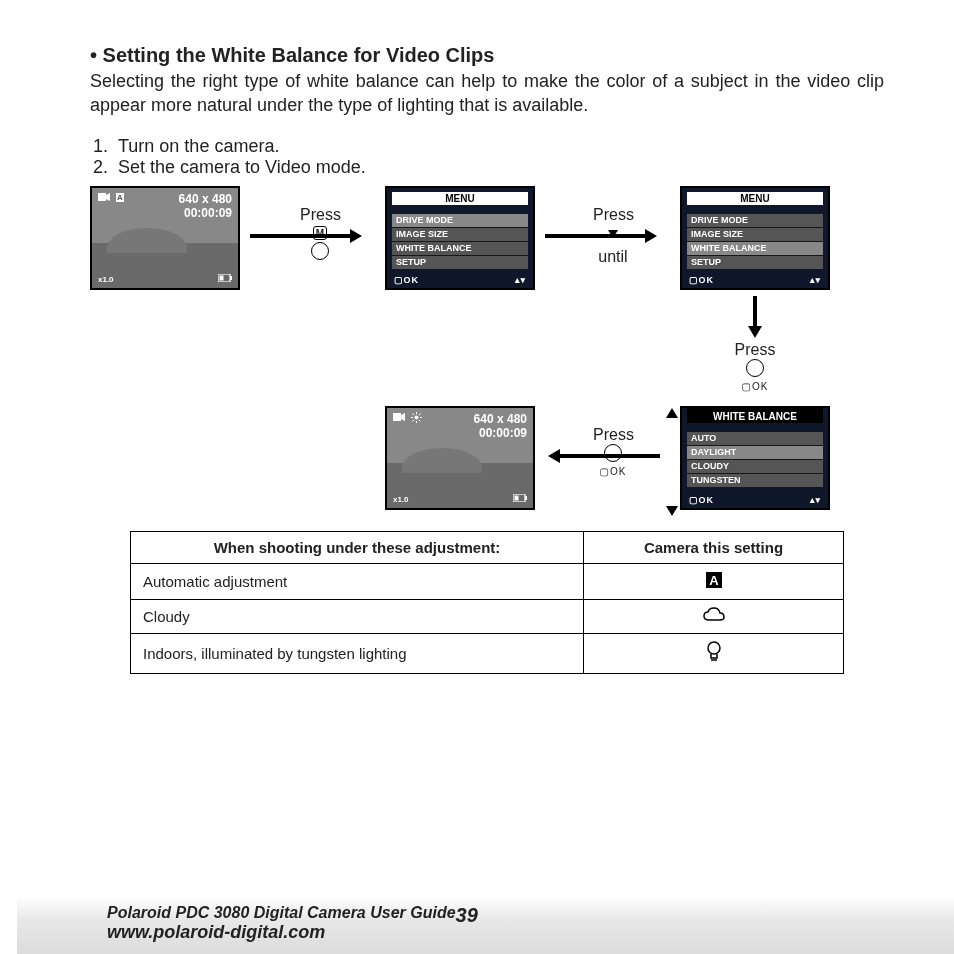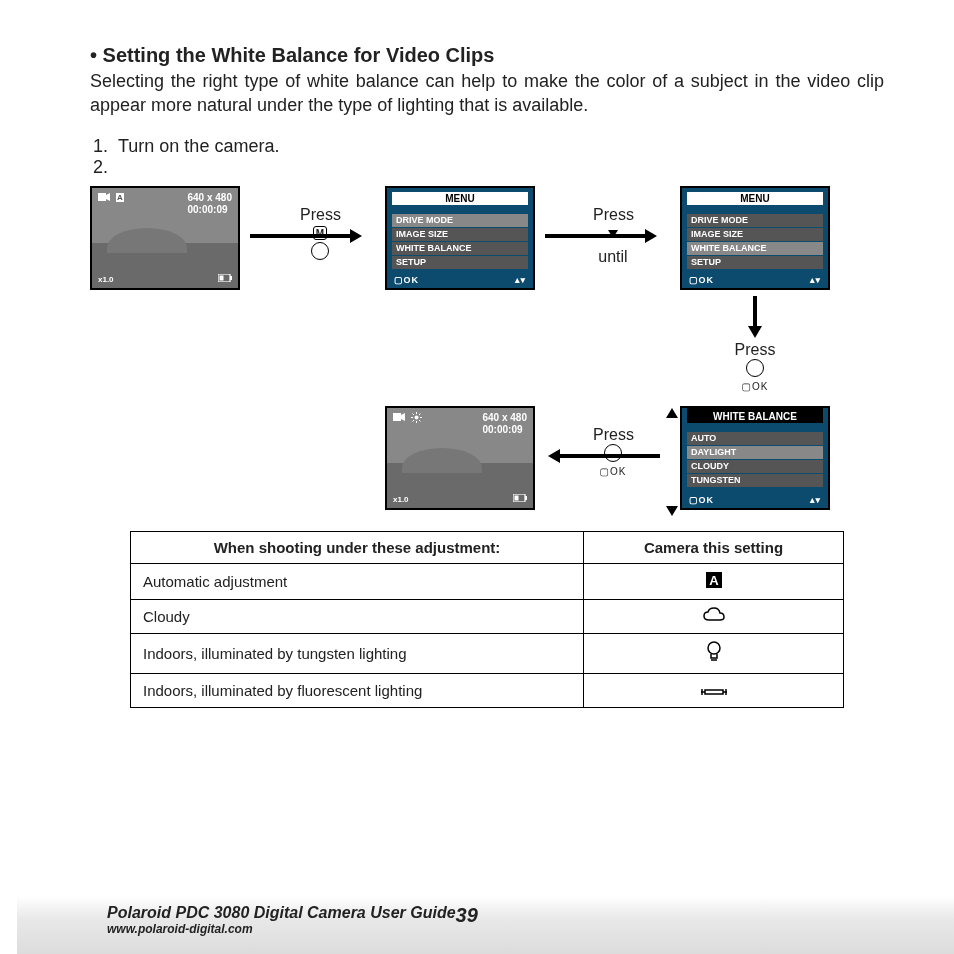--- a/index.html
+++ b/index.html
@@ -5,28 +5,28 @@
   * { box-sizing: border-box; margin: 0; padding: 0; }
   body { width: 954px; height: 954px; font-family: Arial, Helvetica, sans-serif; color: #222; background: #fff; position: relative; }
   .page { padding: 44px 70px 0 90px; }
   .heading { font-weight: bold; font-size: 20px; margin-bottom: 2px; }
   .intro { font-size: 18px; line-height: 1.35; text-align: justify; margin-bottom: 18px; }
   .steps { font-size: 18px; margin-bottom: 8px; }
   .steps .row { display: flex; }
   .steps .num { width: 28px; text-align: right; padding-right: 10px; }
   .diagram { position: relative; height: 325px; }
   .lcd { position: absolute; width: 150px; height: 104px; border: 2px solid #000; background: #888; color: #fff; font-family: Arial, sans-serif; }
-  .lcd.menu { background: #0c4a6e; }
+  .lcd.menu { background: #0f172a; }
   .lcd .title { background: #fff; color: #000; font-weight: bold; font-size: 10px; text-align: center; padding: 1px 0; margin: 4px 5px 2px 5px; }
   .lcd .title.dark { background: #000; color: #fff; margin-top:0; padding-top:3px;}
   .lcd .items { padding: 0 5px; margin-top: 9px; }
   .lcd .item { background: #555; color: #fff; font-size: 9px; font-weight: bold; padding: 1.5px 4px; margin-bottom: 1px; }
   .lcd .item.sel { background: #888; }
   .lcd .foot { position: absolute; bottom: 3px; left: 7px; right: 7px; display: flex; justify-content: space-between; font-size: 9px; font-weight: bold; letter-spacing: 1px; }
-  .lcd.photo .topr { position: absolute; top: 4px; right: 6px; font-size: 10px; font-weight: bold; line-height: 1.2; }
+  .lcd.photo .topr { position: absolute; top: 4px; right: 6px; text-align: right; font-size: 12px; font-weight: bold; line-height: 1.2; }
   .lcd.photo .bl { position: absolute; bottom: 4px; left: 6px; font-size: 8px; font-weight: bold; }
   .lcd.photo .br { position: absolute; bottom: 4px; right: 6px; font-size: 9px; }
   .lcd.photo .tl { position: absolute; top: 4px; left: 6px; font-size: 11px; display:flex; gap:6px; align-items:center;}
   .btntxt { position: absolute; font-size: 16px; text-align: center; color: #222; }
   .circle { width: 18px; height: 18px; border: 1.5px solid #000; border-radius: 50%; display: inline-block; }
   .arrow { position: absolute; }
   .arrow.right::after { content: ''; display: block; width: 0; height: 0; border-top: 7px solid transparent; border-bottom: 7px solid transparent; border-left: 12px solid #000; position: absolute; right: -12px; top: -5px; }
   .arrow.right { height: 4px; background: #000; }
   .arrow.left::after { content: ''; display: block; width: 0; height: 0; border-top: 7px solid transparent; border-bottom: 7px solid transparent; border-right: 12px solid #000; position: absolute; left: -12px; top: -5px; }
   .arrow.left { height: 4px; background: #000; }
@@ -34,41 +34,42 @@
   .arrow.down { width: 4px; background: #000; }
   .table-wrap { padding: 0 40px; margin-top: 20px; }
   table { width: 100%; border-collapse: collapse; }
   th, td { border: 1.5px solid #000; font-size: 15px; padding: 7px 12px; }
   th { font-weight: bold; text-align: center; }
   td.c1 { text-align: left; }
   td.c2 { text-align: center; width: 260px; vertical-align: middle; }
   .svgicon { display: inline-block; vertical-align: middle; }
   .footer { position: absolute; bottom: 0; left: 17px; right: 0; height: 58px; background: linear-gradient(#fff, #e8e8e8 40%, #dcdcdc); padding: 8px 50px 0 90px; display: flex; justify-content: flex-start; }
   .footer .title { font-style: italic; font-weight: bold; font-size: 16px; }
-  .footer .url { font-style: italic; font-weight: bold; font-size: 12px; }
+  .footer .url { font-style: italic; font-weight: bold; font-size: 18px; }
   .footer .pg { font-style: italic; font-weight: bold; font-size: 20px; }
   .tri-down { display:inline-block; width:0; height:0; border-left:5px solid transparent; border-right:5px solid transparent; border-top:8px solid #000;}
   .landscape { position:absolute; inset:0; overflow:hidden; }
   .landscape::before { content:''; position:absolute; left:0; right:0; bottom:0; height:45%; background:#6a6a6a; }
   .landscape::after { content:''; position:absolute; left:10%; right:35%; bottom:35%; height:25%; background:#777; border-radius:50% 50% 0 0 / 80% 80% 0 0; }
 </style>
 </head>
 <body>
 
 <div class="page">
   <div class="heading">• Setting the White Balance for Video Clips</div>
   <div class="intro">Selecting the right type of white balance can help to make the color of a subject in the video clip appear more natural under the type of lighting that is available.</div>
 
   <div class="steps">
     <div class="row">
         <div class="num">1.</div>
         <div>Turn on the camera.</div>
       </div>
     <div class="row">
         <div class="num">2.</div>
+        <div>Set the camera to Video mode.</div>
       </div>
   </div>
 
   <div class="diagram">
 
     <div class="lcd photo" style="left:0; top:0;">
       <div class="landscape"></div>
       <div class="tl">
         <span>
           <svg width="12" height="10" viewBox="0 0 12 10">
@@ -240,32 +241,20 @@
       <tr>
         <td class="c1">Indoors, illuminated by tungsten lighting</td>
         <td class="c2">
           <span class="svgicon"><svg width="16" height="22" viewBox="0 0 16 22">
                   <circle cx="8" cy="7" r="6" fill="none" stroke="#000" stroke-width="1.5"></circle>
                   <path d="M5 13 L5 17 L11 17 L11 13" fill="none" stroke="#000" stroke-width="1.5"></path>
                   <line x1="5" y1="19" x2="11" y2="19" stroke="#000" stroke-width="1.5"></line>
                 </svg></span>
         </td>
       </tr>
-      <tr>
-        <td class="c1">Indoors, illuminated by fluorescent lighting</td>
-        <td class="c2">
-          <span class="svgicon"><svg width="30" height="10" viewBox="0 0 30 10">
-                  <rect x="6" y="3" width="18" height="4" fill="none" stroke="#000" stroke-width="1.5"></rect>
-                  <line x1="2" y1="5" x2="6" y2="5" stroke="#000" stroke-width="1.5"></line>
-                  <line x1="24" y1="5" x2="28" y2="5" stroke="#000" stroke-width="1.5"></line>
-                  <line x1="3" y1="2" x2="3" y2="8" stroke="#000" stroke-width="1.5"></line>
-                  <line x1="27" y1="2" x2="27" y2="8" stroke="#000" stroke-width="1.5"></line>
-                </svg></span>
-        </td>
-      </tr>
     </tbody>
       </table>
   </div>
 </div>
 
 <div class="footer">
   <div>
     <div class="title">Polaroid PDC 3080 Digital Camera User Guide</div>
     <div class="url">www.polaroid-digital.com</div>
   </div>

